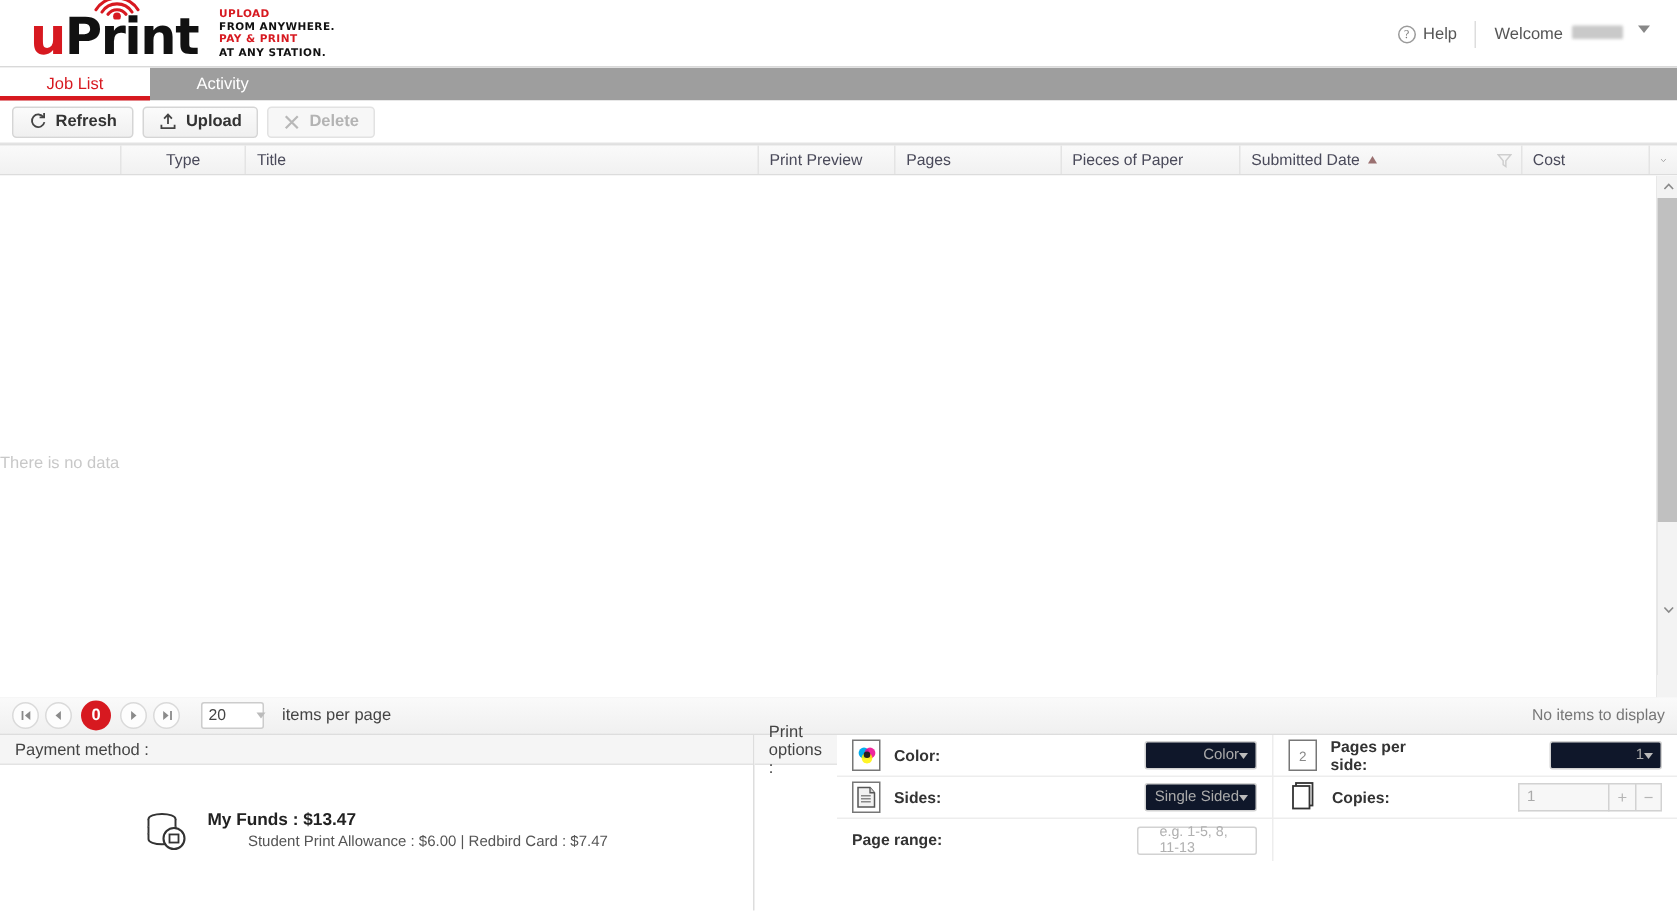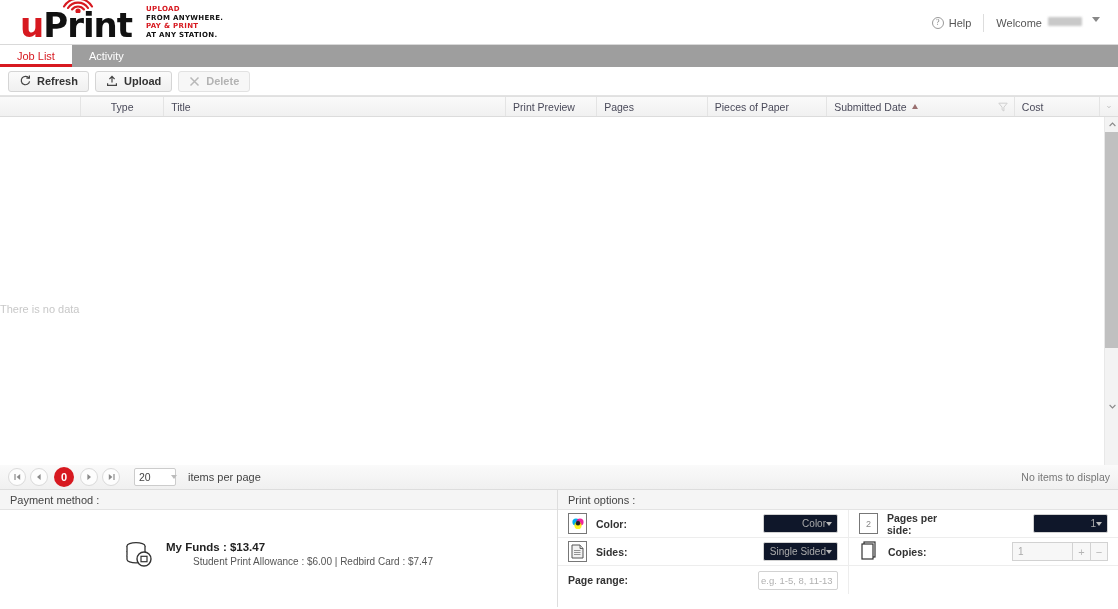--- a/index.html
+++ b/index.html
@@ -111,21 +111,21 @@
     height: 22px;
     background: #9e9e9e;
     display: flex;
     align-items: stretch;
     padding-left: 0px;
   }
   .tab {
     position: relative;
     display: flex;
     align-items: center;
-    padding: 0 17px;
+    padding: 0 31px;
     font-size: 11px;
     color: #fff;
     cursor: pointer;
   }
   .tab.active {
     background: #fff;
     color: #d71920;
   }
   .tab.active::after {
     content: "";
@@ -319,21 +319,21 @@
   }
   .panel-left {
     width: 558px;
     border-right: 1px solid #ddd;
     display: flex;
     flex-direction: column;
   }
   .panel-right {
     flex: 1;
     display: flex;
-    flex-direction: column;
+    flex-direction: row;
   }
   .panel-title {
     height: 20px;
     background: #f5f5f5;
     border-bottom: 1px solid #e3e3e3;
     display: flex;
     align-items: center;
     padding: 0 10px;
     font-size: 11px;
     color: #444;
@@ -403,21 +403,21 @@
   }
   .txtin {
     margin-left: auto;
     margin-right: 10px;
     width: 80px; height: 19px;
     background: #fff;
     border: 1px solid #d2d2d2;
     border-radius: 2px;
     display: flex;
     align-items: center;
-    padding: 0 2px;
+    padding: 0 14px;
     font-size: 9.5px;
     color: #b0b0b0;
     cursor: text;
   }
   .stepper {
     margin-left: auto;
     margin-right: 10px;
     display: flex;
     height: 19px;
   }

